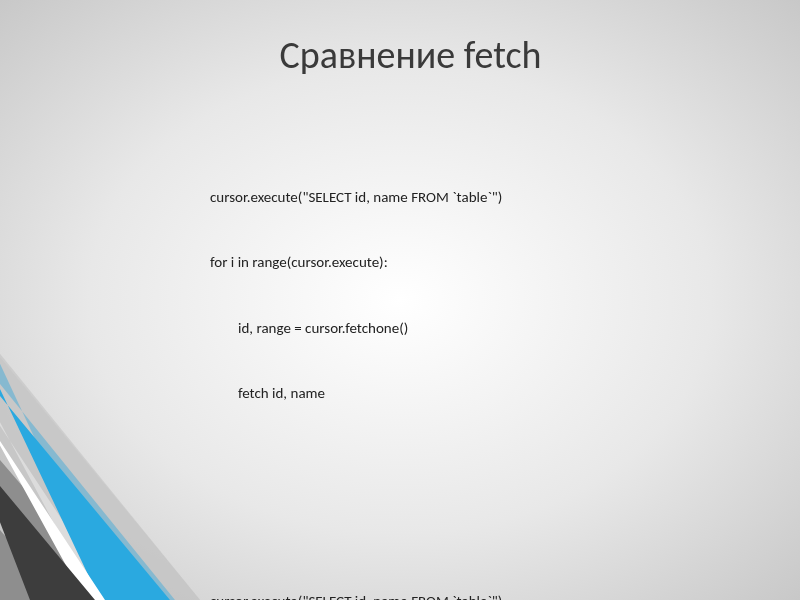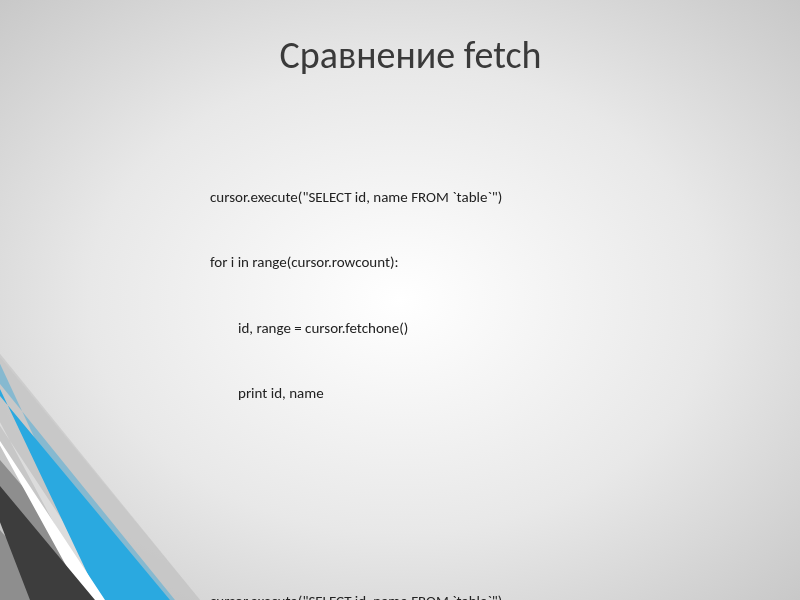--- a/index.html
+++ b/index.html
@@ -78,23 +78,23 @@
     <polygon points="100,600 170,600 -80,300 -80,220" fill="#2aa9e0"></polygon>
     <polygon points="85,600 105,600 -80,320 -80,300" fill="#ffffff"></polygon>
     <polygon points="30,600 95,600 -80,390 -80,315" fill="#3d3d3d"></polygon>
   </svg>
 
   <h1 class="title">Сравнение fetch</h1>
 
   <div class="code-area">
     <div class="code-block">
       <div>cursor.execute("SELECT id, name FROM `table`")</div>
-      <div>for i in range(cursor.rowcount):</div>
+      <div>for i in range(cursor.execute):</div>
       <div class="i1">id, range = cursor.fetchone()</div>
-      <div class="i1">print id, name</div>
+      <div class="i1">fetch id, name</div>
     </div>
 
     <div class="code-block">
       <div>cursor.execute("SELECT id, name FROM `table`")</div>
       
       
       
       
       
     </div>

